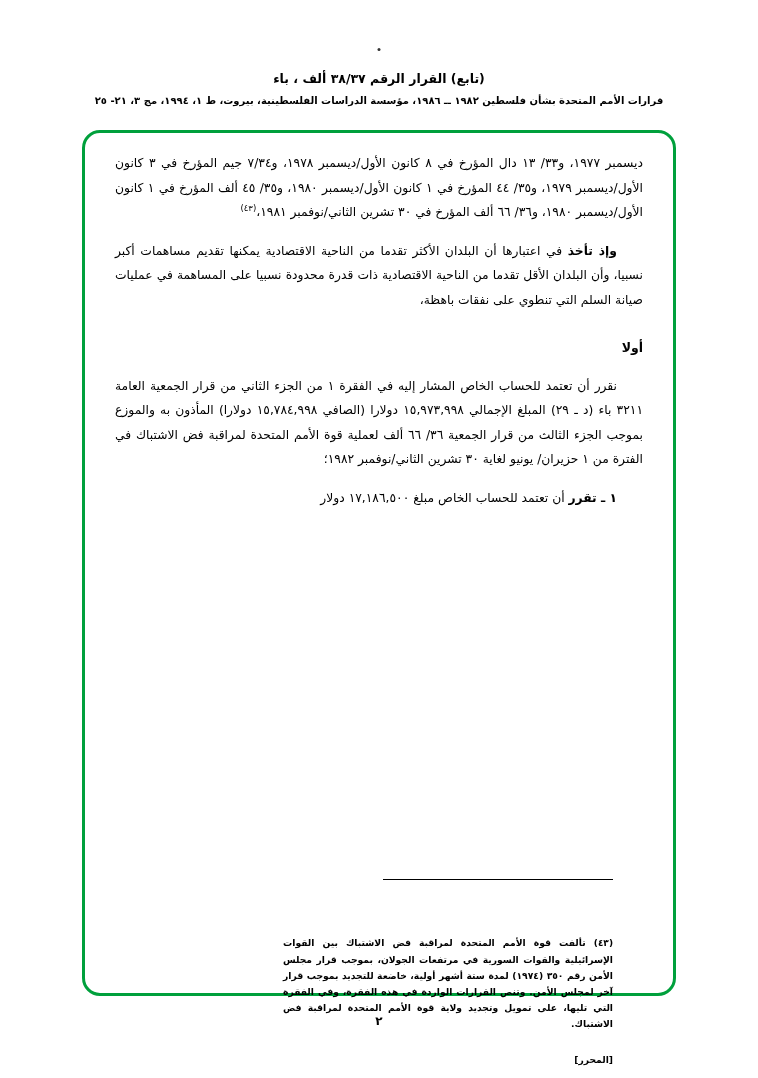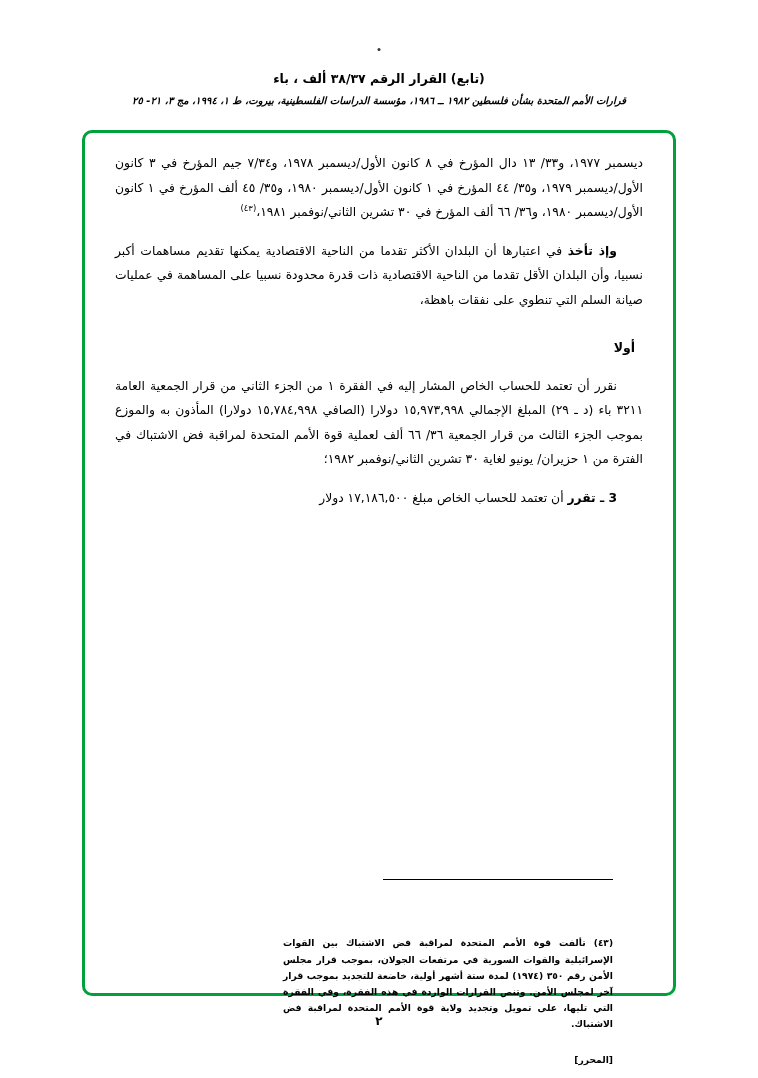--- a/index.html
+++ b/index.html
@@ -49,31 +49,30 @@
     line-height: 1.5;
     direction: rtl;
   }
 
   .header-sub {
     font-size: 10px;
     font-weight: bold;
     line-height: 1.6;
     margin-top: 4px;
     direction: rtl;
-    font-style: italic;
   }
 
   .frame {
     position: absolute;
     top: 130px;
     left: 82px;
     width: 594px;
     height: 866px;
     border: 3px solid #00a03c;
-    border-radius: 10px;
+    border-radius: 18px;
     box-sizing: border-box;
     background: #ffffff;
   }
 
   .frame-inner {
     position: absolute;
     top: 18px;
     left: 30px;
     right: 30px;
     bottom: 14px;
@@ -104,21 +103,21 @@
 
   .sup {
     font-size: 8.5px;
     vertical-align: super;
   }
 
   .section-head {
     text-align: center;
     font-size: 12.5px;
     font-weight: bold;
-    margin: 22px 8px 14px 0;
+    margin: 22px 0 14px 0;
     direction: rtl;
   }
 
   .footnote-rule {
     position: absolute;
     top: 728px;
     right: 30px;
     width: 230px;
     height: 1px;
     background: #000;
@@ -179,21 +178,21 @@
 
 
         <p class="para indent"><b>وإذ تأخذ</b> <span>في اعتبارها أن البلدان الأكثر تقدما من الناحية الاقتصادية يمكنها تقديم مساهمات أكبر نسبيا، وأن البلدان الأقل تقدما من الناحية الاقتصادية ذات قدرة محدودة نسبيا على المساهمة في عمليات صيانة السلم التي تنطوي على نفقات باهظة،</span></p>
 
 
         <div class="section-head">أولا</div>
 
         <p class="para indent">نقرر أن تعتمد للحساب الخاص المشار إليه في الفقرة ١ من الجزء الثاني من قرار الجمعية العامة ٣٢١١ باء (د ـ ٢٩) المبلغ الإجمالي ١٥,٩٧٣,٩٩٨ دولارا (الصافي ١٥,٧٨٤,٩٩٨ دولارا) المأذون به والموزع بموجب الجزء الثالث من قرار الجمعية ٣٦/ ٦٦ ألف لعملية قوة الأمم المتحدة لمراقبة فض الاشتباك في الفترة من ١ حزيران/ يونيو لغاية ٣٠ تشرين الثاني/نوفمبر ١٩٨٢؛</p>
 
 
-        <p class="para indent"><b>3 ـ تقرر</b> <span>أن تعتمد للحساب الخاص مبلغ ١٧,١٨٦,٥٠٠ دولار</span></p>
+        <p class="para indent"><b>١ ـ تقرر</b> <span>أن تعتمد للحساب الخاص مبلغ ١٧,١٨٦,٥٠٠ دولار</span></p>
 
       </div>
 
       <div class="footnote-rule"></div>
 
       <div class="footnote">
         <span class="fn-marker">(٤٣)</span>
         <span>تألفت قوة الأمم المتحدة لمراقبة فض الاشتباك بين القوات الإسرائيلية والقوات السورية في مرتفعات الجولان، بموجب قرار مجلس الأمن رقم ٣٥٠ (١٩٧٤) لمدة ستة أشهر أولية، خاضعة للتجديد بموجب قرار آخر لمجلس الأمن. وتنص القرارات الواردة في هذه الفقرة، وفي الفقرة التي تليها، على تمويل وتجديد ولاية قوة الأمم المتحدة لمراقبة فض الاشتباك.</span>
         <span class="fn-editor">[المحرر]</span>
       </div>

